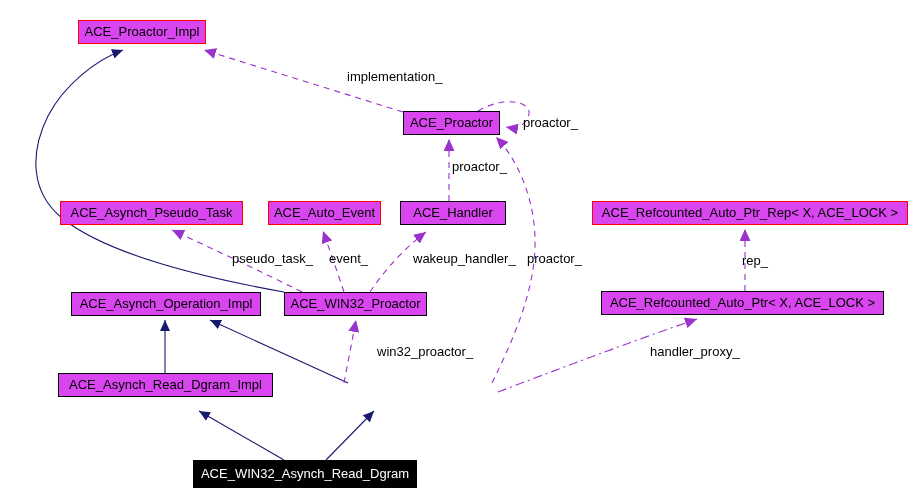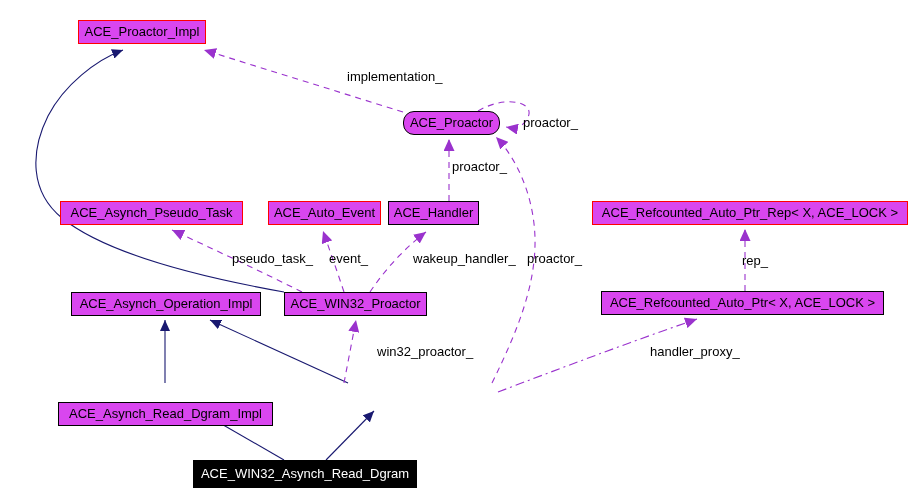--- a/index.html
+++ b/index.html
@@ -43,29 +43,29 @@
     <path class="edge edge-dashed" d="M 302,292 C 258,270 213,249 172,230" marker-end="url(#arrow-purple)"></path>
     <path class="edge edge-dashed" d="M 344,292 C 337,271 330,251 323,231" marker-end="url(#arrow-purple)"></path>
     <path class="edge edge-dashed" d="M 370,292 C 386,268 406,247 426,232" marker-end="url(#arrow-purple)"></path>
     <path class="edge edge-dashed" d="M 492,383 C 518,330 536,285 535,238 C 534,198 518,160 496,137" marker-end="url(#arrow-purple)"></path>
     <path class="edge edge-dashdot" d="M 498,392 C 556,370 630,342 697,319" marker-end="url(#arrow-purple)"></path>
     <path class="edge edge-dashed" d="M 745,291 L 745,229" marker-end="url(#arrow-purple)"></path>
     <path class="edge edge-dashed" d="M 344,383 C 348,362 352,341 356,320" marker-end="url(#arrow-purple)"></path>
   </svg>
 
   <div class="node red" style="left:78px;top:20px;width:128px;">ACE_Proactor_Impl</div>
-  <div class="node" style="left:403px;top:111px;width:97px;border-radius:11px;">ACE_Proactor</div>
+  <div class="node" style="left:403px;top:111px;width:97px;">ACE_Proactor</div>
   <div class="node red" style="left:268px;top:201px;width:113px;">ACE_Auto_Event</div>
   <div class="node red" style="left:60px;top:201px;width:183px;">ACE_Asynch_Pseudo_Task</div>
-  <div class="node" style="left:388px;top:201px;width:91px;">ACE_Handler</div>
+  <div class="node" style="left:400px;top:201px;width:106px;">ACE_Handler</div>
   <div class="node red" style="left:592px;top:201px;width:316px;">ACE_Refcounted_Auto_Ptr_Rep&lt; X, ACE_LOCK &gt;</div>
   <div class="node" style="left:71px;top:292px;width:190px;">ACE_Asynch_Operation_Impl</div>
   <div class="node" style="left:284px;top:292px;width:143px;">ACE_WIN32_Proactor</div>
   <div class="node" style="left:601px;top:291px;width:283px;">ACE_Refcounted_Auto_Ptr&lt; X, ACE_LOCK &gt;</div>
-  <div class="node" style="left:58px;top:402px;width:215px;">ACE_Asynch_Read_Dgram_Impl</div>
+  <div class="node" style="left:58px;top:373px;width:215px;">ACE_Asynch_Read_Dgram_Impl</div>
   <div class="node main" style="left:193px;top:460px;width:224px;">ACE_WIN32_Asynch_Read_Dgram</div>
 
   <span class="edge-label" style="left:315px;top:69px;padding-left:32px;">implementation_</span>
   <span class="edge-label" style="left:523px;top:115px;">proactor_</span>
   <span class="edge-label" style="left:452px;top:159px;">proactor_</span>
   <span class="edge-label" style="left:232px;top:251px;">pseudo_task_</span>
   <span class="edge-label" style="left:329px;top:251px;">event_</span>
   <span class="edge-label" style="left:413px;top:251px;">wakeup_handler_</span>
   <span class="edge-label" style="left:527px;top:251px;">proactor_</span>
   <span class="edge-label" style="left:742px;top:253px;">rep_</span>

